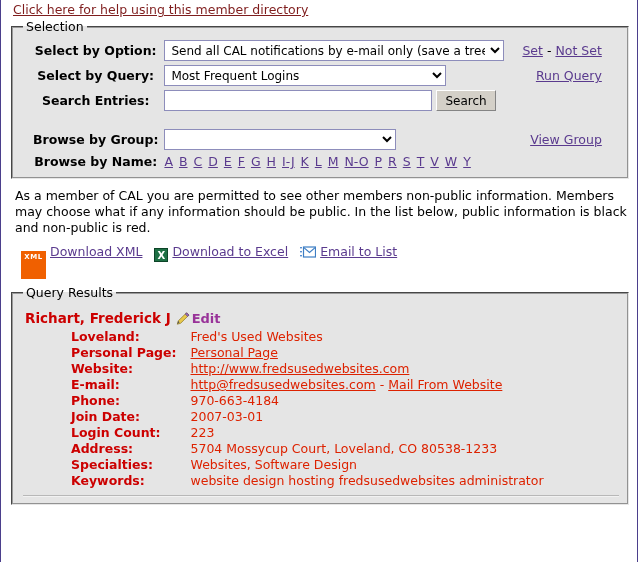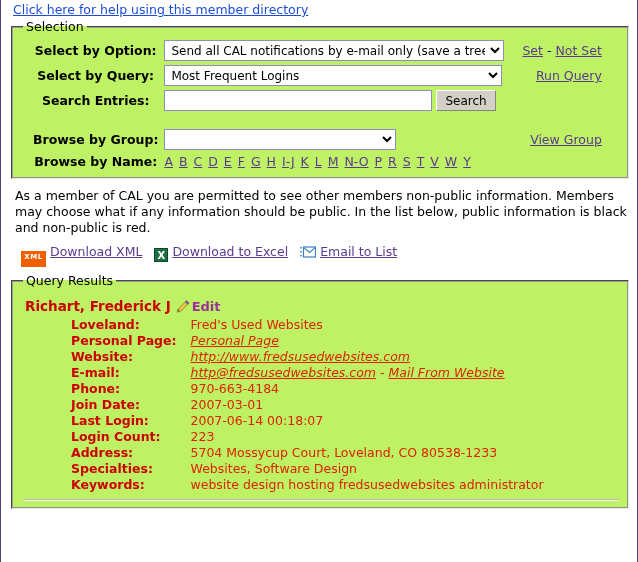--- a/index.html
+++ b/index.html
@@ -26,30 +26,30 @@
     padding: 0 8px;
   }
   a {
     color: #5a3a8e;
     text-decoration: underline;
   }
   .help-link {
     display: inline-block;
     margin: 2px 0 2px 4px;
     font-size: 12.5px;
-    color: #1d4ed8;
+    color: #7f1d1d;
   }
 
   
   fieldset.box {
     border: 2px groove #d4d0c8;
     border-color: #9a9a9a #e6e6e6 #e6e6e6 #9a9a9a;
     margin: 0 0 0 2px;
     padding: 4px 4px 6px 6px;
-    background: #bef264;
+    background: #e5e5e5;
   }
   fieldset.box > legend {
     font-size: 12.5px;
     color: #000000;
     padding: 0 3px;
     margin-left: 4px;
   }
 
   
   table.sel {
@@ -78,21 +78,21 @@
     font-size: 12px;
     box-sizing: border-box;
     height: 21px;
     border: 1px solid #8d8dbb;
     background: #ffffff;
     color: #000000;
     padding: 1px 2px;
     border-radius: 0;
   }
   select.opt-select { width: 340px; }
-  select.qry-select { width: 338px; }
+  select.qry-select { width: 282px; }
   select.grp-select { width: 232px; }
   input.ctl-text { width: 268px; }
 
   button.btn {
     font-family: "DejaVu Sans", sans-serif;
     font-size: 12px;
     height: 21px;
     padding: 0 8px;
     background: #d4d0c8;
     border: 1px solid #848484;
@@ -122,21 +122,21 @@
     white-space: nowrap;
     line-height: 16px;
   }
   .dlbar a { margin-right: 8px; }
   .ico {
     display: inline-block;
     vertical-align: -3px;
     margin-right: 4px;
   }
   .ico-xml {
-    width: 25px; height: 16px;
+    width: 25px; height: 28px;
     background: #f06000;
     color: #ffffff;
     font-size: 7px;
     font-weight: bold;
     text-align: center;
     line-height: 12px;
     letter-spacing: 0.5px;
     font-family: "DejaVu Sans", sans-serif;
   }
   .ico-xls {
@@ -195,21 +195,20 @@
     white-space: nowrap;
     padding-right: 14px !important;
   }
   td.dval {
     color: #dd2200;
     white-space: nowrap;
   }
   td.dval a {
     color: #dd2200;
     text-decoration: underline;
-    font-style: italic;
   }
   td.dval .sep { color: #dd2200; text-decoration: none; }
 
   hr.foot {
     border: 0;
     border-top: 1px solid #b8b8b8;
     border-bottom: 1px solid #f2f2f2;
     margin: 6px 4px 0 4px;
   }
 </style>
@@ -335,24 +334,20 @@
           </tr>
           <tr>
             <td class="dkey">Phone:</td>
             <td class="dval">970-663-4184</td>
           </tr>
           <tr>
             <td class="dkey">Join Date:</td>
             <td class="dval">2007-03-01</td>
           </tr>
           <tr>
-            <td class="dkey">Last Login:</td>
-            <td class="dval">2007-06-14 00:18:07</td>
-          </tr>
-          <tr>
             <td class="dkey">Login Count:</td>
             <td class="dval">223</td>
           </tr>
           <tr>
             <td class="dkey">Address:</td>
             <td class="dval">5704 Mossycup Court, Loveland, CO 80538-1233</td>
           </tr>
           <tr>
             <td class="dkey">Specialties:</td>
             <td class="dval">Websites, Software Design</td>

